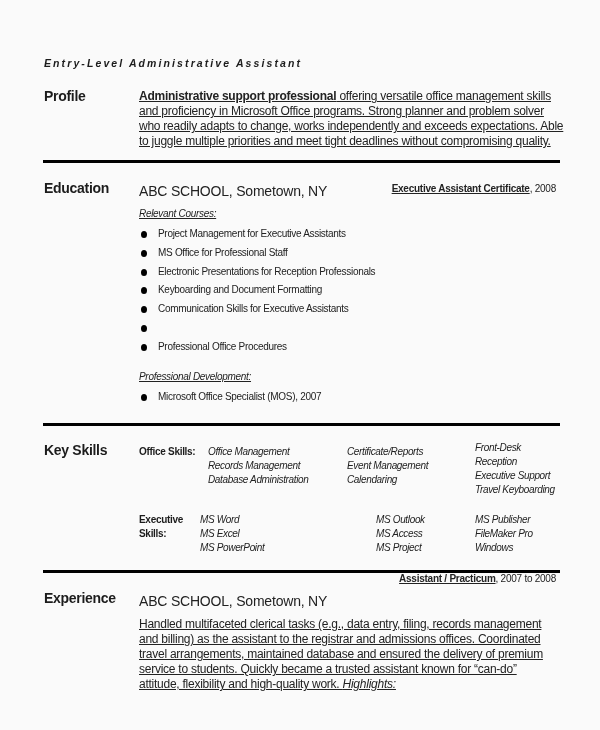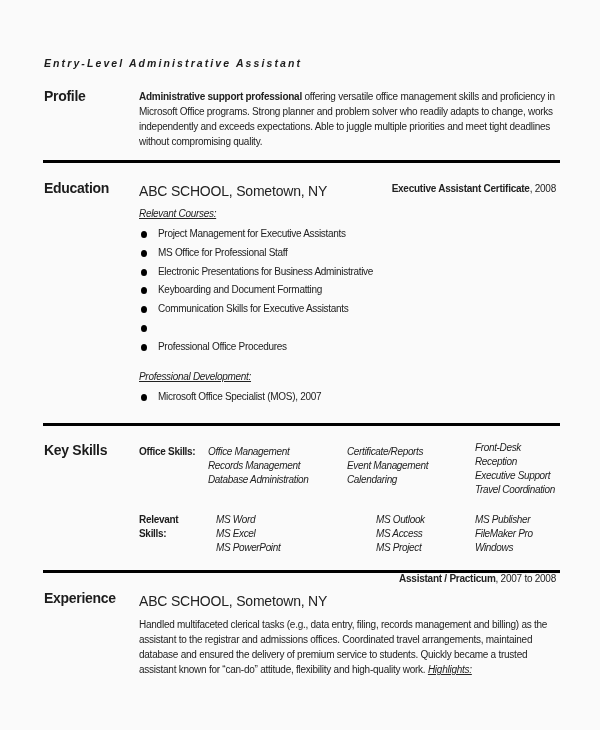--- a/index.html
+++ b/index.html
@@ -28,32 +28,33 @@
       font-size: 14px;
       font-weight: bold;
       letter-spacing: -0.3px;
       color: #1c1c1c;
     }
     .rule {
       left: 43px; width: 517px; height: 3px;
       background: #000;
     }
     .body-text {
-      font-size: 10px;
+      font-size: 12px;
       line-height: 15px;
       letter-spacing: -0.25px;
       color: #222;
+      text-decoration: underline;
     }
     .profile-text { left: 139px; top: 89px; width: 425px; }
     .bold { font-weight: bold; }
     .uline { text-decoration: underline; }
     .ital { font-style: italic; }
     .school { left: 139px; font-size: 14px; letter-spacing: -0.2px; color: #222; }
     .cert { right: 44px; font-size: 10px; letter-spacing: -0.25px; color: #222; }
-    .cert .title { font-weight: bold; }
+    .cert .title { font-weight: bold; text-decoration: underline; }
     .subhead {
       left: 139px;
       font-size: 10px;
       font-style: italic;
       text-decoration: underline;
       letter-spacing: -0.3px;
       color: #222;
     }
     ul.bullets { list-style: none; left: 139px; }
     ul.bullets li {
@@ -100,21 +101,21 @@
 <div class="abs rule" style="top:160px;"></div>
 
 <div class="abs section-label" style="top:180px;">Education</div>
 <div class="abs school" style="top:183px;">ABC SCHOOL, Sometown, NY</div>
 <div class="abs cert" style="top:183px;"><span class="title">Executive Assistant Certificate</span><span>, 2008</span></div>
 
 <div class="abs subhead" style="top:208px;">Relevant Courses:</div>
 <ul class="abs bullets" style="top:227px;">
   <li><span class="dot"></span><span>Project Management for Executive Assistants</span></li>
   <li><span class="dot"></span><span>MS Office for Professional Staff</span></li>
-  <li><span class="dot"></span><span>Electronic Presentations for Business Administrative</span></li>
+  <li><span class="dot"></span><span>Electronic Presentations for Reception Professionals</span></li>
   <li><span class="dot"></span><span>Keyboarding and Document Formatting</span></li>
   <li><span class="dot"></span><span>Communication Skills for Executive Assistants</span></li>
   <li><span class="dot"></span></li>
   <li><span class="dot"></span><span>Professional Office Procedures</span></li>
 </ul>
 
 <div class="abs subhead" style="top:371px;">Professional Development:</div>
 <ul class="abs bullets" style="top:390px;">
   <li><span class="dot"></span><span>Microsoft Office Specialist (MOS), 2007</span></li>
 </ul>
@@ -131,28 +132,28 @@
 </div>
 <div class="abs skill-col" style="left:347px; top:445px;">
   <div>Certificate/Reports</div>
   <div>Event Management</div>
   <div>Calendaring</div>
 </div>
 <div class="abs skill-col" style="left:475px; top:441px;">
   <div>Front-Desk</div>
   <div>Reception</div>
   <div>Executive Support</div>
-  <div>Travel Coordination</div>
+  <div>Travel Keyboarding</div>
 </div>
 
 <div class="abs skill-label" style="top:513px;">
-  <div>Relevant</div>
+  <div>Executive</div>
   <div>Skills:</div>
 </div>
-<div class="abs skill-col" style="left:216px; top:513px;">
+<div class="abs skill-col" style="left:200px; top:513px;">
   <div>MS Word</div>
   <div>MS Excel</div>
   <div>MS PowerPoint</div>
 </div>
 <div class="abs skill-col" style="left:347px; top:513px;margin-left:29px;">
   <div>MS Outlook</div>
   <div>MS Access</div>
   <div>MS Project</div>
 </div>
 <div class="abs skill-col" style="left:475px; top:513px;">

